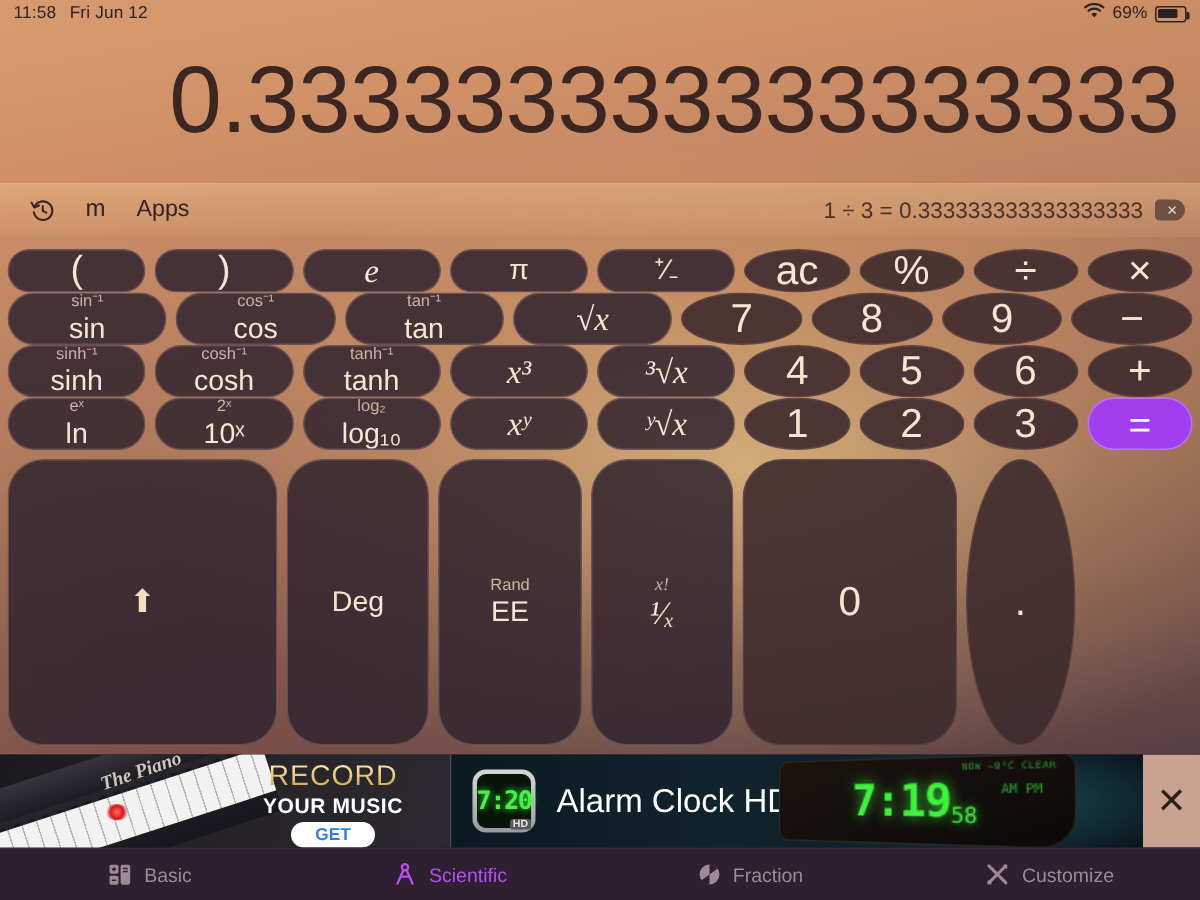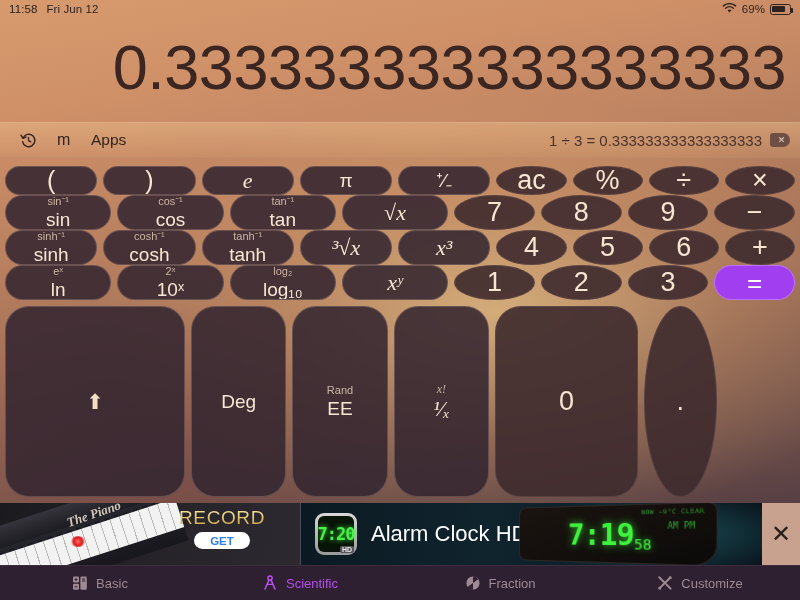--- a/index.html
+++ b/index.html
@@ -358,24 +358,24 @@
           </div>
           <div class="key rect k-w1">
             <span class="sub">cosh⁻¹</span>
             <span class="main">cosh</span>
           </div>
           <div class="key rect k-w1">
             <span class="sub">tanh⁻¹</span>
             <span class="main">tanh</span>
           </div>
           <div class="key rect k-w1">
+            <span class="main ital">x³</span>
+          </div>
+          <div class="key rect k-w1">
             <span class="main ital">³√x</span>
-          </div>
-          <div class="key rect k-w1">
-            <span class="main ital">x³</span>
           </div>
           <div class="key round k-w-small">
             <span class="main big">4</span>
           </div>
           <div class="key round k-w-small">
             <span class="main big">5</span>
           </div>
           <div class="key round k-w-small">
             <span class="main big">6</span>
           </div>
@@ -391,20 +391,23 @@
           <div class="key rect k-w1">
             <span class="sub">2ˣ</span>
             <span class="main">10ˣ</span>
           </div>
           <div class="key rect k-w1">
             <span class="sub">log₂</span>
             <span class="main">log₁₀</span>
           </div>
           <div class="key rect k-w1">
             <span class="main ital">xʸ</span>
+          </div>
+          <div class="key rect k-w1">
+            <span class="main ital">ʸ√x</span>
           </div>
           <div class="key round k-w-small">
             <span class="main big">1</span>
           </div>
           <div class="key round k-w-small">
             <span class="main big">2</span>
           </div>
           <div class="key round k-w-small">
             <span class="main big">3</span>
           </div>
@@ -442,20 +445,21 @@
     <div class="ad-left">
       <div class="piano">
         <div class="body"></div>
           <div class="blacks"></div>
           <div class="keysrow"></div>
       </div>
       <div class="ad-thepiano">The Piano</div>
       <div class="ad-redled"></div>
       <div class="ad-record-block">
         <div class="ad-record">RECORD</div>
+        <div class="ad-yourmusic">YOUR MUSIC</div>
         <div class="ad-get">GET</div>
       </div>
     </div>
     <div class="ad-divider"></div>
     <div class="ad-right">
       <div class="ad-appicon">
         <div class="screen">7:20</div>
         <div class="hd">HD</div>
       </div>
       <div class="ad-title">Alarm Clock HD</div>

